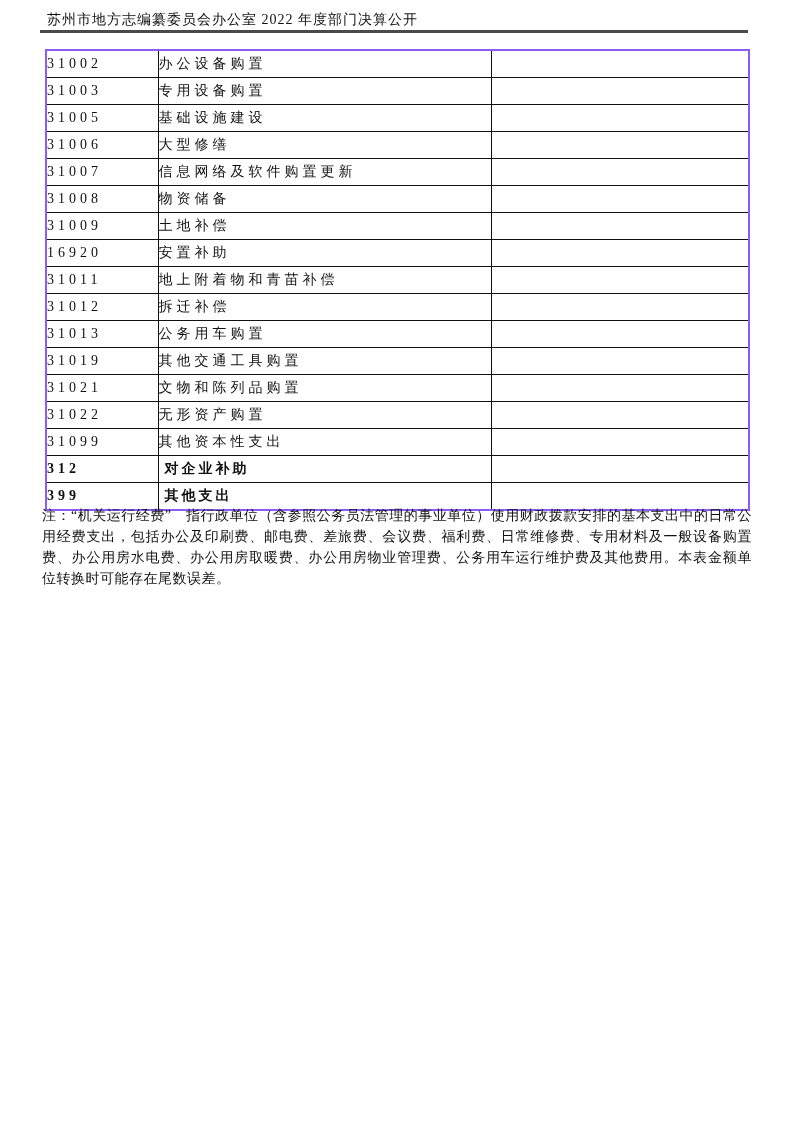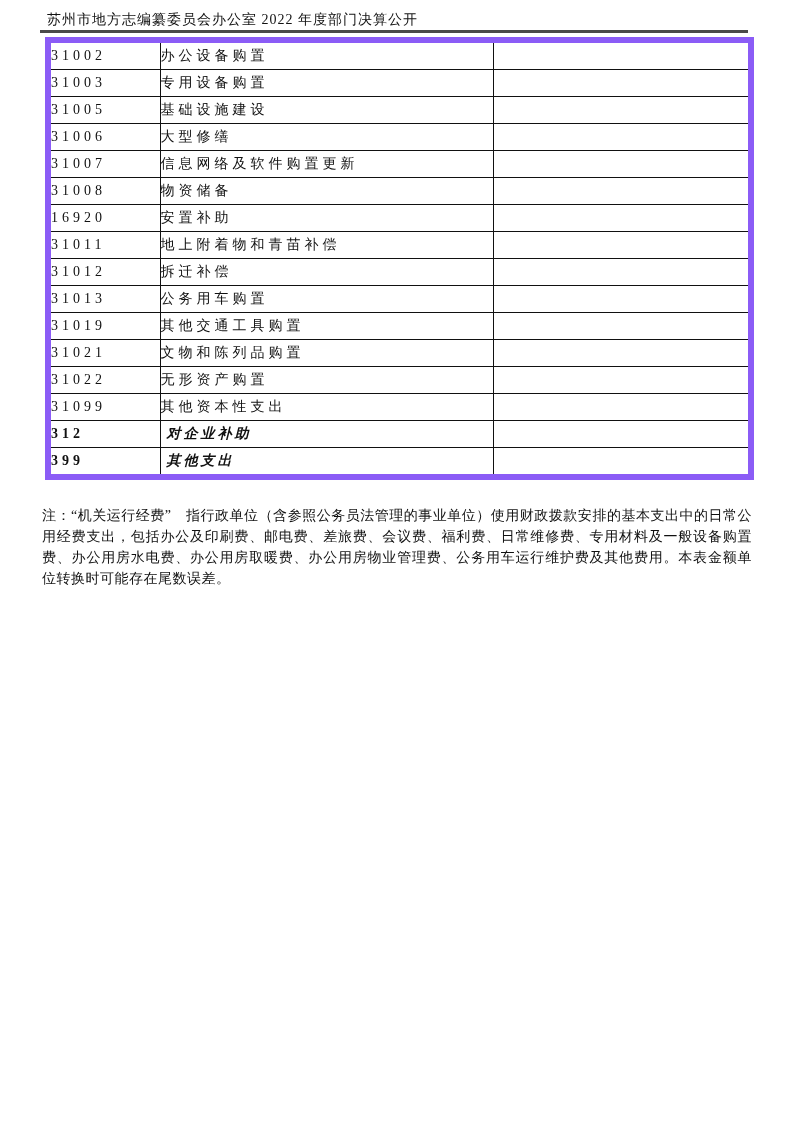--- a/index.html
+++ b/index.html
@@ -29,25 +29,25 @@
     position: absolute;
     left: 40px;
     top: 30px;
     width: 708px;
     height: 3px;
     background: #4a4a4a;
   }
   table.budget-table {
     position: absolute;
     left: 45px;
-    top: 37px;
+    top: 49px;
     width: 703px;
     border-collapse: collapse;
     table-layout: fixed;
-    border: 6px solid #8b5cf6;
+    border: 2px solid #8b5cf6;
   }
   table.budget-table td {
     border: 1px solid #111111;
     height: 26px;
     font-size: 14px;
     padding: 0;
     vertical-align: middle;
     overflow: hidden;
     white-space: nowrap;
   }
@@ -62,21 +62,20 @@
   }
   td.value-cell {
     padding-left: 5px;
   }
   tr.bold-row td {
     font-weight: bold;
   }
   tr.bold-row td.label-cell {
     padding-left: 6px;
     letter-spacing: 3px;
-    font-style: italic;
   }
   .note {
     position: absolute;
     left: 42px;
     top: 505px;
     width: 710px;
     margin: 0;
     font-size: 14px;
     line-height: 21px;
     letter-spacing: 0.5px;
@@ -134,20 +133,25 @@
           <td class="code-cell">31007</td>
           <td class="label-cell">信息网络及软件购置更新</td>
           <td class="value-cell"></td>
         </tr>
         <tr>
           <td class="code-cell">31008</td>
           <td class="label-cell">物资储备</td>
           <td class="value-cell"></td>
         </tr>
         <tr>
+          <td class="code-cell">31009</td>
+          <td class="label-cell">土地补偿</td>
+          <td class="value-cell"></td>
+        </tr>
+        <tr>
           <td class="code-cell">16920</td>
           <td class="label-cell">安置补助</td>
           <td class="value-cell"></td>
         </tr>
         <tr>
           <td class="code-cell">31011</td>
           <td class="label-cell">地上附着物和青苗补偿</td>
           <td class="value-cell"></td>
         </tr>
         <tr>

